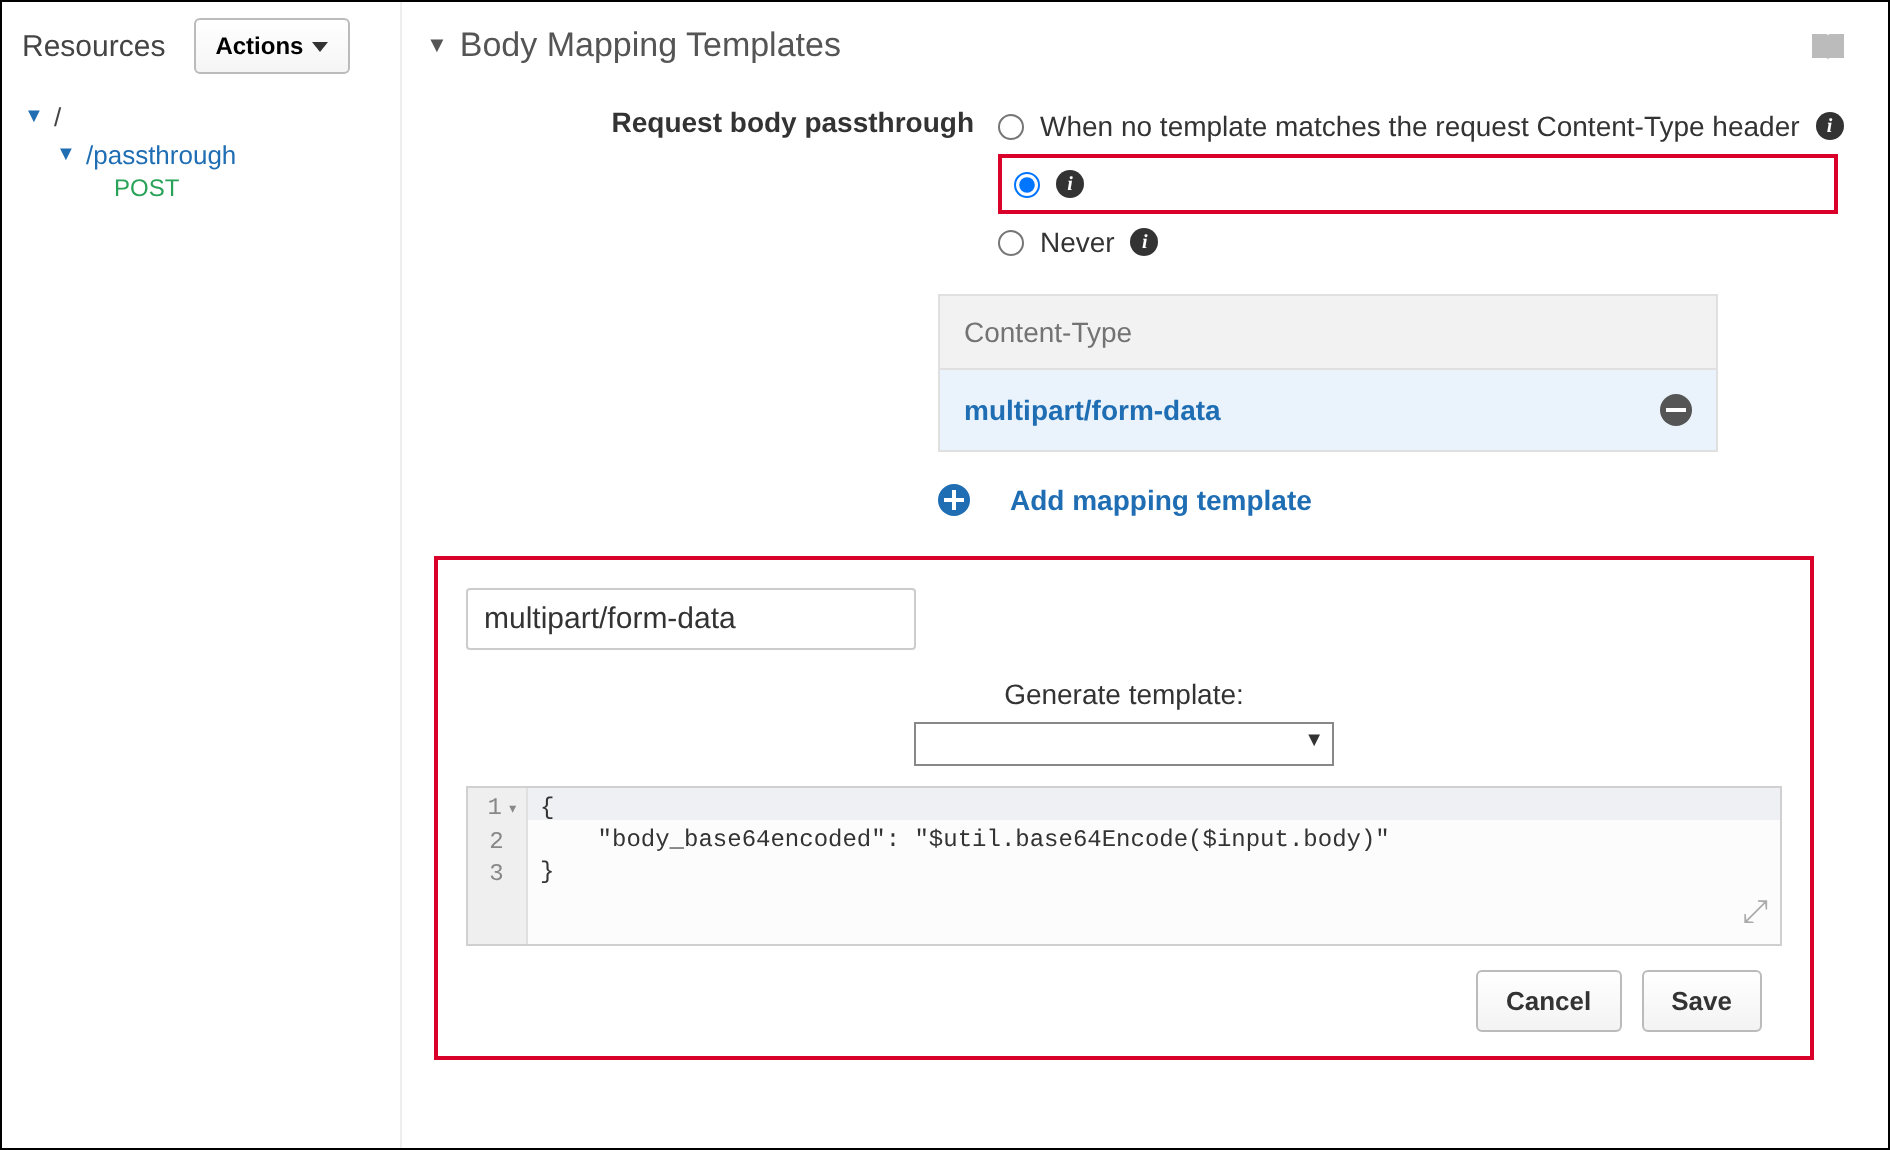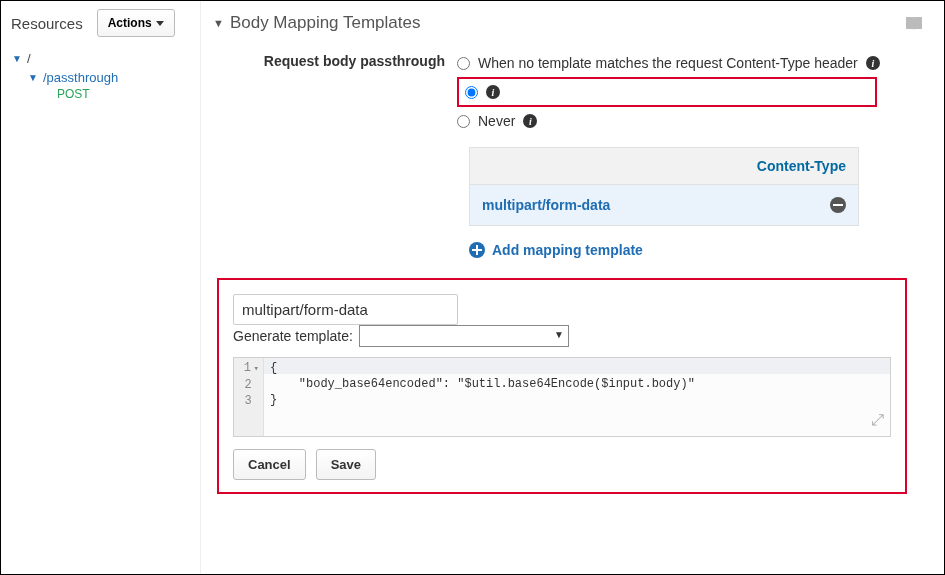--- a/index.html
+++ b/index.html
@@ -93,20 +93,21 @@
   }
   .passthrough-row { display: flex; align-items: flex-start; }
   .passthrough-label {
     font-weight: bold;
     font-size: 14px;
     color: #333;
     text-align: right;
     width: 200px;
     padding-right: 12px;
     padding-top: 2px;
+    margin-left: 42px;
   }
   .passthrough-options { flex: 1; }
   .radio-line {
     display: flex;
     align-items: center;
     gap: 8px;
     padding: 4px 0;
     font-size: 14px;
     color: #333;
   }
@@ -132,25 +133,24 @@
   input[type=radio] { margin: 0; }
   .ct-table {
     margin-left: 262px;
     margin-top: 14px;
     width: 390px;
     border: 1px solid #e0e0e0;
   }
   .ct-head {
     background: #f2f2f2;
     padding: 10px 12px;
-    font-weight: bold;
-    color: #0369a1;
+    font-weight: normal;
+    color: #737373;
     font-size: 14px;
     border-bottom: 1px solid #e0e0e0;
-    text-align: right;
   }
   .ct-row {
     background: #eaf3fb;
     padding: 12px 12px;
     display: flex;
     align-items: center;
     justify-content: space-between;
   }
   .ct-value {
     color: #1f6db3;
@@ -168,21 +168,21 @@
     content: "";
     position: absolute;
     left: 3px; right: 3px; top: 7px;
     height: 2px; background: #fff;
   }
   .add-row {
     margin-left: 262px;
     margin-top: 16px;
     display: flex;
     align-items: center;
-    gap: 7px;
+    gap: 20px;
   }
   .plus-icon {
     width: 16px; height: 16px;
     border-radius: 50%;
     background: #1f6db3;
     position: relative;
     cursor: pointer;
   }
   .plus-icon::before, .plus-icon::after {
     content: ""; position: absolute; background: #fff;
@@ -200,26 +200,27 @@
   }
   .ct-input {
     border: 1px solid #ccc;
     border-radius: 2px;
     padding: 6px 8px;
     font-size: 15px;
     width: 225px;
     color: #333;
   }
   .gen-row {
-    margin-top: 0;
+    margin-top: 14px;
     font-size: 14px;
     color: #333;
     display: flex;
     align-items: center;
     gap: 6px;
+    flex-direction: column;
   }
   .gen-select {
     border: 1px solid #888;
     background: #fff;
     width: 210px;
     height: 22px;
     position: relative;
   }
   .gen-select::after {
     content: "▼";
@@ -259,21 +260,21 @@
   .expand-icon {
     position: absolute;
     right: 6px; bottom: 6px;
     color: #aaa;
     font-size: 16px;
   }
   .btn-row {
     margin-top: 12px;
     display: flex;
     gap: 10px;
-    justify-content: flex-start;
+    justify-content: flex-end;
     padding-right: 10px;
   }
   .btn {
     background: linear-gradient(to bottom, #fff, #f3f3f3);
     border: 1px solid #bbb;
     border-radius: 3px;
     padding: 7px 14px;
     font-size: 13px;
     font-weight: bold;
     cursor: pointer;

